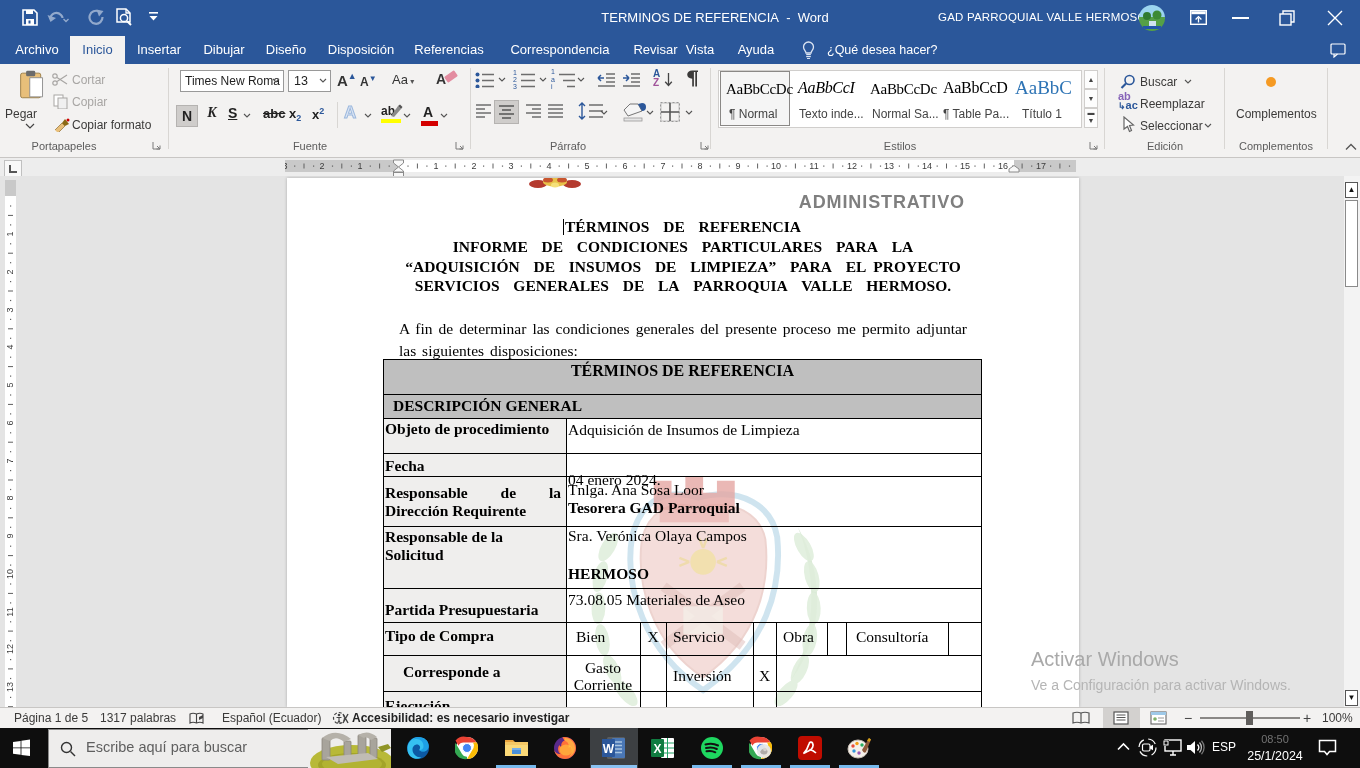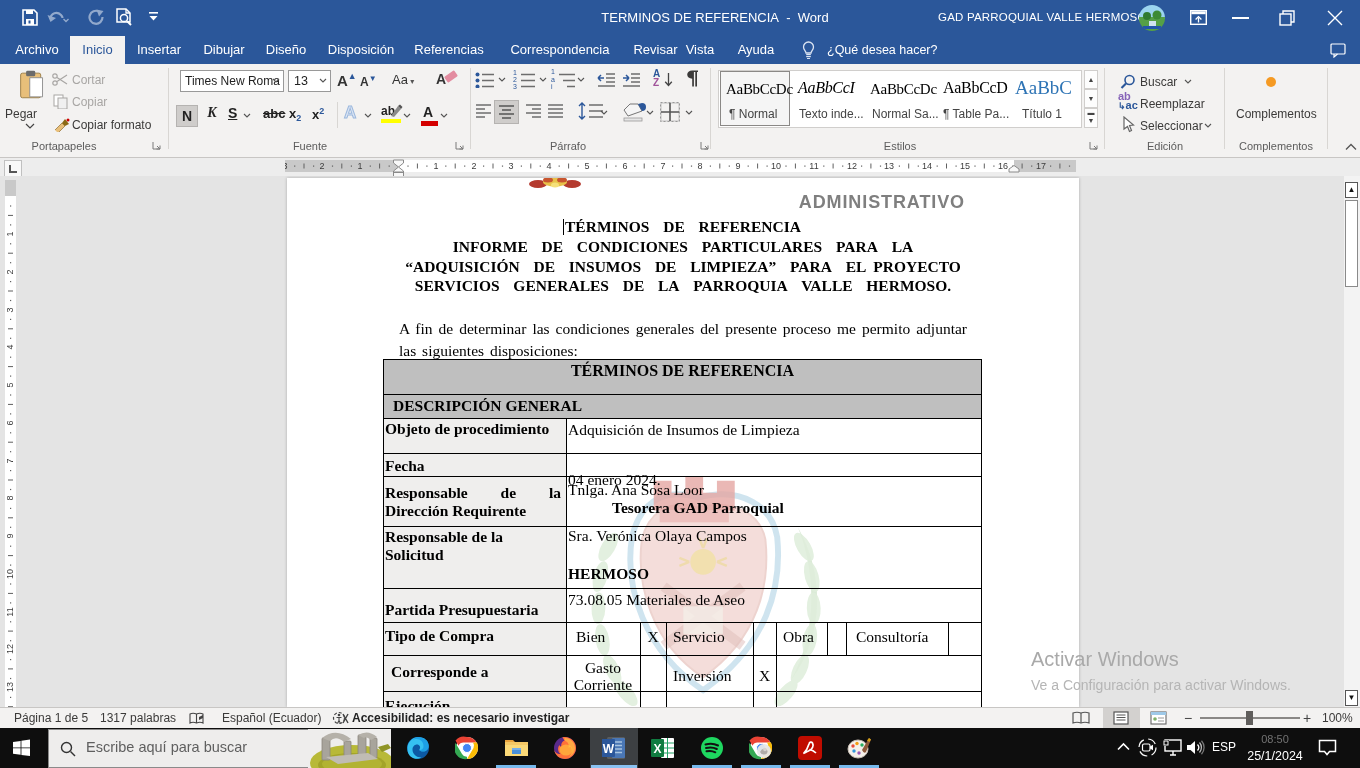--- a/index.html
+++ b/index.html
@@ -526,34 +526,34 @@
 
    <div class="dt dtb" style="left:0;top:3px;width:599px;text-align:center;font-size:16px;">TÉRMINOS DE REFERENCIA</div>
    <div class="dt dtb" style="left:10px;top:38px;">DESCRIPCIÓN GENERAL</div>
    <div class="dt dtb" style="left:2px;top:61px;">Objeto de procedimiento</div>
    <div class="dt" style="left:185px;top:62px;">Adquisición de Insumos de Limpieza</div>
    <div class="dt dtb" style="left:2px;top:98px;">Fecha</div>
    <div class="dt" style="left:185px;top:112px;">04 enero 2024.</div>
    <div class="dt dtb" style="left:2px;top:125px;width:176px;text-align:justify;text-align-last:justify;">Responsable de la</div>
    <div class="dt dtb" style="left:2px;top:143px;">Dirección Requirente</div>
    <div class="dt" style="left:185px;top:122px;">Tnlga. Ana Sosa Loor</div>
-   <div class="dt dtb" style="left:185px;top:140px;padding-left:44px;">Tesorera GAD Parroquial</div>
+   <div class="dt dtb" style="left:185px;top:140px;">Tesorera GAD Parroquial</div>
    <div class="dt dtb" style="left:2px;top:169px;">Responsable de la</div>
    <div class="dt dtb" style="left:2px;top:187px;">Solicitud</div>
    <div class="dt" style="left:185px;top:168px;">Sra. Verónica Olaya Campos</div>
    <div class="dt dtb" style="left:185px;top:206px;">HERMOSO</div>
    <div class="dt dtb" style="left:2px;top:242px;">Partida Presupuestaria</div>
    <div class="dt" style="left:185px;top:232px;">73.08.05 Materiales de Aseo</div>
    <div class="dt dtb" style="left:2px;top:268px;">Tipo de Compra</div>
    <div class="dt" style="left:193px;top:269px;">Bien</div>
    <div class="dt" style="left:257px;top:269px;width:26px;text-align:center;">X</div>
    <div class="dt" style="left:290px;top:269px;">Servicio</div>
    <div class="dt" style="left:400px;top:269px;">Obra</div>
    <div class="dt" style="left:473px;top:269px;font-family:Liberation Serif, serif;">Consultoría</div>
-   <div class="dt dtb" style="left:8px;top:304px;font-family:Liberation Serif, serif;">Corresponde a</div>
+   <div class="dt dtb" style="left:20px;top:304px;font-family:Liberation Serif, serif;">Corresponde a</div>
    <div class="dt" style="left:183px;top:300px;width:74px;text-align:center;">Gasto</div>
    <div class="dt" style="left:183px;top:317px;width:74px;text-align:center;">Corriente</div>
    <div class="dt" style="left:290px;top:308px;">Inversión</div>
    <div class="dt" style="left:370px;top:308px;width:23px;text-align:center;">X</div>
    <div class="dt dtb" style="left:2px;top:338px;">Ejecución</div>
   </div>
  </div>
  <div class="abs" style="left:1031px;top:472px;font-size:20px;color:#a9a9a9;">Activar Windows</div>
  <div class="abs" style="left:1031px;top:501px;font-size:14px;color:#b5b5b5;">Ve a Configuración para activar Windows.</div>
 

